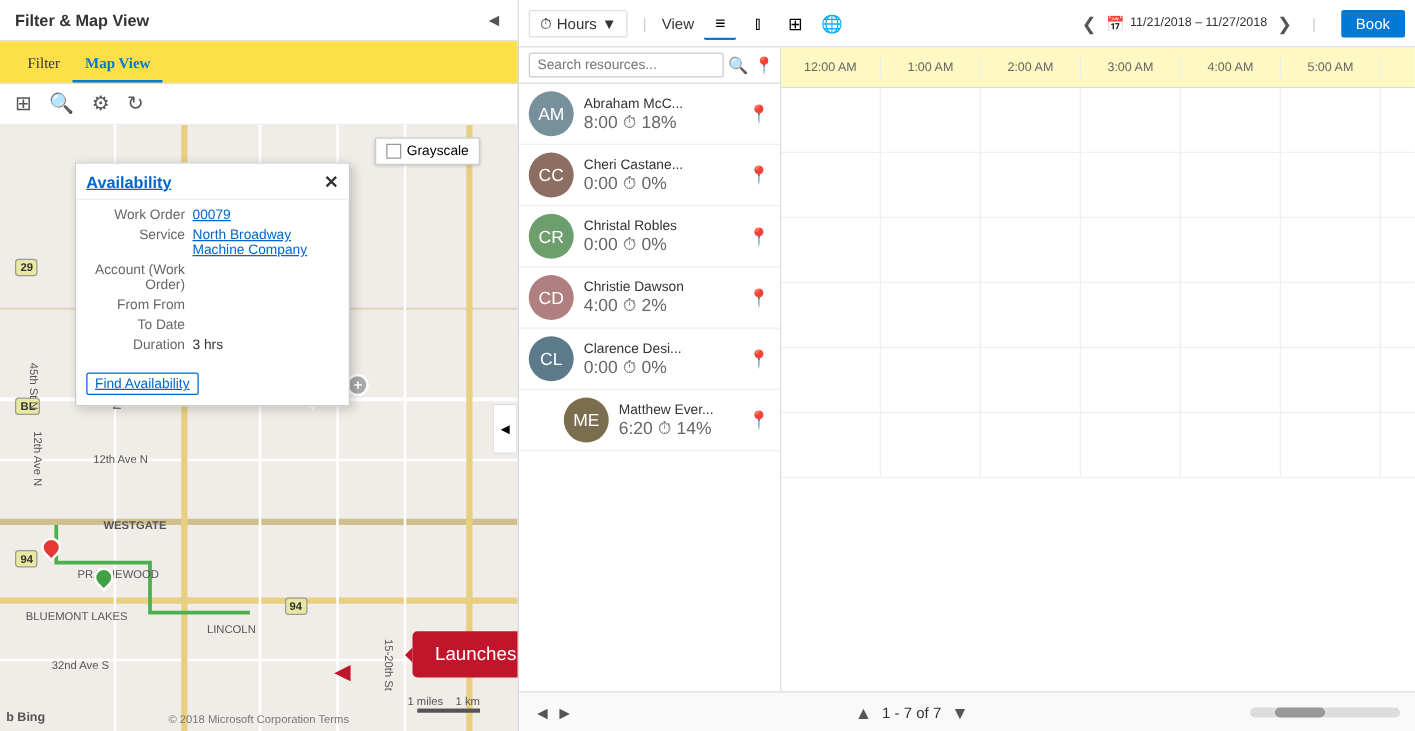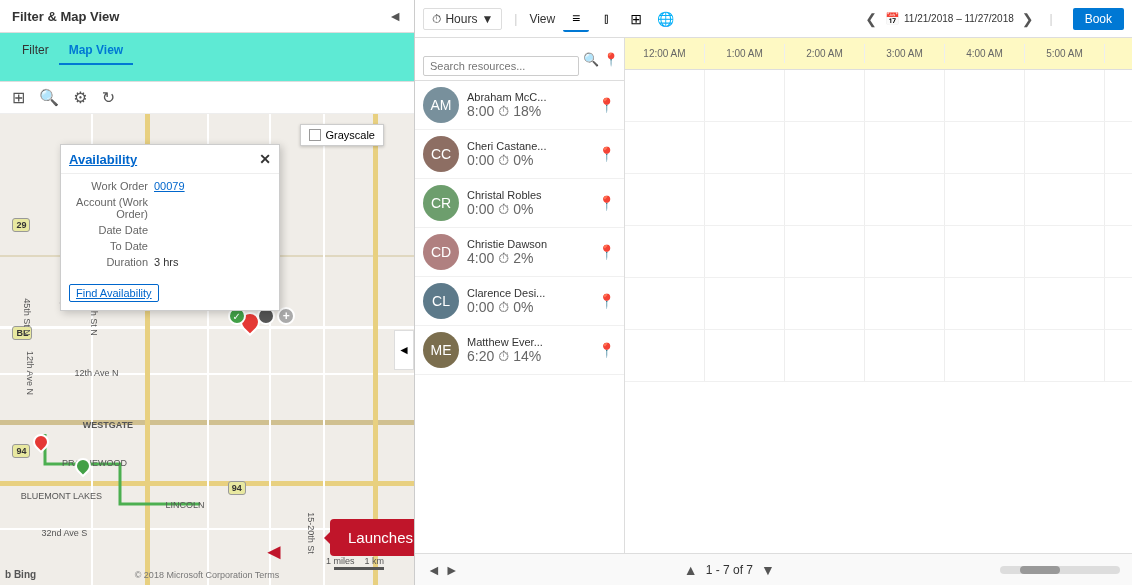--- a/index.html
+++ b/index.html
@@ -9,21 +9,21 @@
     .main-container { display: flex; width: 1132px; height: 585px; }
     .left-panel { width: 415px; border-right: 1px solid #ccc; display: flex; flex-direction: column; height: 100%; }
     .right-panel { flex: 1; display: flex; flex-direction: column; height: 100%; overflow: hidden; }
 
     
     .left-header { padding: 8px 12px; border-bottom: 1px solid #ddd; background: #fff; }
     .left-header-title { font-size: 13px; font-weight: 600; color: #333; display: flex; align-items: center; justify-content: space-between; }
     .left-header-title .collapse-arrow { cursor: pointer; color: #555; font-size: 14px; }
 
     
-    .tabs { display: flex; padding: 4px 12px 16px; border-bottom: 1px solid #ddd; background: #5eead4; }
+    .tabs { display: flex; padding: 4px 12px 0; border-bottom: 1px solid #ddd; background: #fde047; font-family: Liberation Serif, serif; }
     .tab { padding: 6px 10px; cursor: pointer; font-size: 12px; color: #333; border-bottom: 2px solid transparent; }
     .tab.active { border-bottom: 2px solid #0078d4; color: #0078d4; font-weight: 600; }
 
     
     .map-toolbar { display: flex; align-items: center; padding: 6px 12px; gap: 14px; border-bottom: 1px solid #eee; }
     .map-toolbar .tool-icon { cursor: pointer; color: #555; font-size: 16px; }
 
     
     .map-area { flex: 1; position: relative; overflow: hidden; background: #e8e8e8; }
 
@@ -73,21 +73,21 @@
     .rt-view-icon.active { border-bottom: 2px solid #0078d4; }
     .rt-nav { display: flex; align-items: center; gap: 4px; margin-left: auto; }
     .rt-nav-btn { cursor: pointer; font-size: 14px; color: #555; padding: 2px 4px; }
     .rt-date-range { font-size: 10px; color: #333; display: flex; align-items: center; gap: 6px; }
     .rt-book-btn { background: #0078d4; color: #fff; border: none; padding: 4px 12px; cursor: pointer; border-radius: 2px; font-size: 12px; margin-left: 8px; }
 
     
     .right-content { display: flex; flex: 1; overflow: hidden; }
     .resource-list { width: 210px; border-right: 1px solid #ddd; overflow-y: auto; }
     .resource-search { display: flex; align-items: center; padding: 4px 8px; border-bottom: 1px solid #ddd; gap: 4px; }
-    .resource-search input { flex: 1; border: 1px solid #ccc; padding: 3px 6px; font-size: 11px; border-radius: 2px; margin-top: 14px; }
+    .resource-search input { flex: 1; border: 1px solid #ccc; padding: 3px 6px; font-size: 11px; border-radius: 2px; }
     .resource-search .search-icon { color: #555; font-size: 13px; cursor: pointer; }
     .resource-search .pin-icon { color: #e53935; font-size: 13px; cursor: pointer; }
 
     .resource-item { display: flex; align-items: center; padding: 6px 8px; border-bottom: 1px solid #f0f0f0; gap: 8px; }
     .resource-avatar-placeholder { width: 36px; height: 36px; border-radius: 50%; background: #b0bec5; display: flex; align-items: center; justify-content: center; font-size: 14px; color: #fff; flex-shrink: 0; }
     .resource-info { flex: 1; min-width: 0; }
     .resource-name { font-size: 11px; color: #333; font-weight: 500; white-space: nowrap; overflow: hidden; text-overflow: ellipsis; }
     .resource-meta { font-size: 14px; color: #666; display: flex; gap: 4px; align-items: center; }
     .pin-green { color: #43a047; font-size: 14px; }
 
@@ -214,25 +214,29 @@
           <div class="popup-header">
             <span class="popup-header-title">Availability</span>
             <span class="popup-close">✕</span>
           </div>
           <div class="popup-body">
             <div class="popup-row">
               <span class="popup-label">Work Order</span>
               <span class="popup-value"><a>00079</a></span>
             </div>
             <div class="popup-row">
+              <span class="popup-label">Service</span>
+              <span class="popup-value"><a>North Broadway<br>Machine Company</a></span>
+            </div>
+            <div class="popup-row">
               <span class="popup-label">Account (Work<br>Order)</span>
               <span class="popup-value"></span>
             </div>
             <div class="popup-row">
-              <span class="popup-label">Date Date</span>
+              <span class="popup-label">From From</span>
               <span class="popup-value"></span>
             </div>
             <div class="popup-row">
               <span class="popup-label">To Date</span>
               <span class="popup-value"></span>
             </div>
             <div class="popup-row">
               <span class="popup-label">Duration</span>
               <span class="popup-value">3 hrs</span>
             </div>
@@ -351,21 +355,21 @@
             <div class="resource-meta">
               <span>0:00</span>
               <span>⏱</span>
               <span>0%</span>
             </div>
           </div>
           <span style="color:#e91e63; font-size:14px;">📍</span>
         </div>
 
         <div class="resource-item">
-          <div class="resource-avatar-placeholder" style="background:#7b6e4e;">ME</div>
+          <div class="resource-avatar-placeholder" style="background:#7b6e4e;margin-left:28px;">ME</div>
           <div class="resource-info">
             <div class="resource-name">Matthew Ever...</div>
             <div class="resource-meta">
               <span>6:20</span>
               <span>⏱</span>
               <span>14%</span>
             </div>
           </div>
           <span class="pin-green">📍</span>
         </div>

